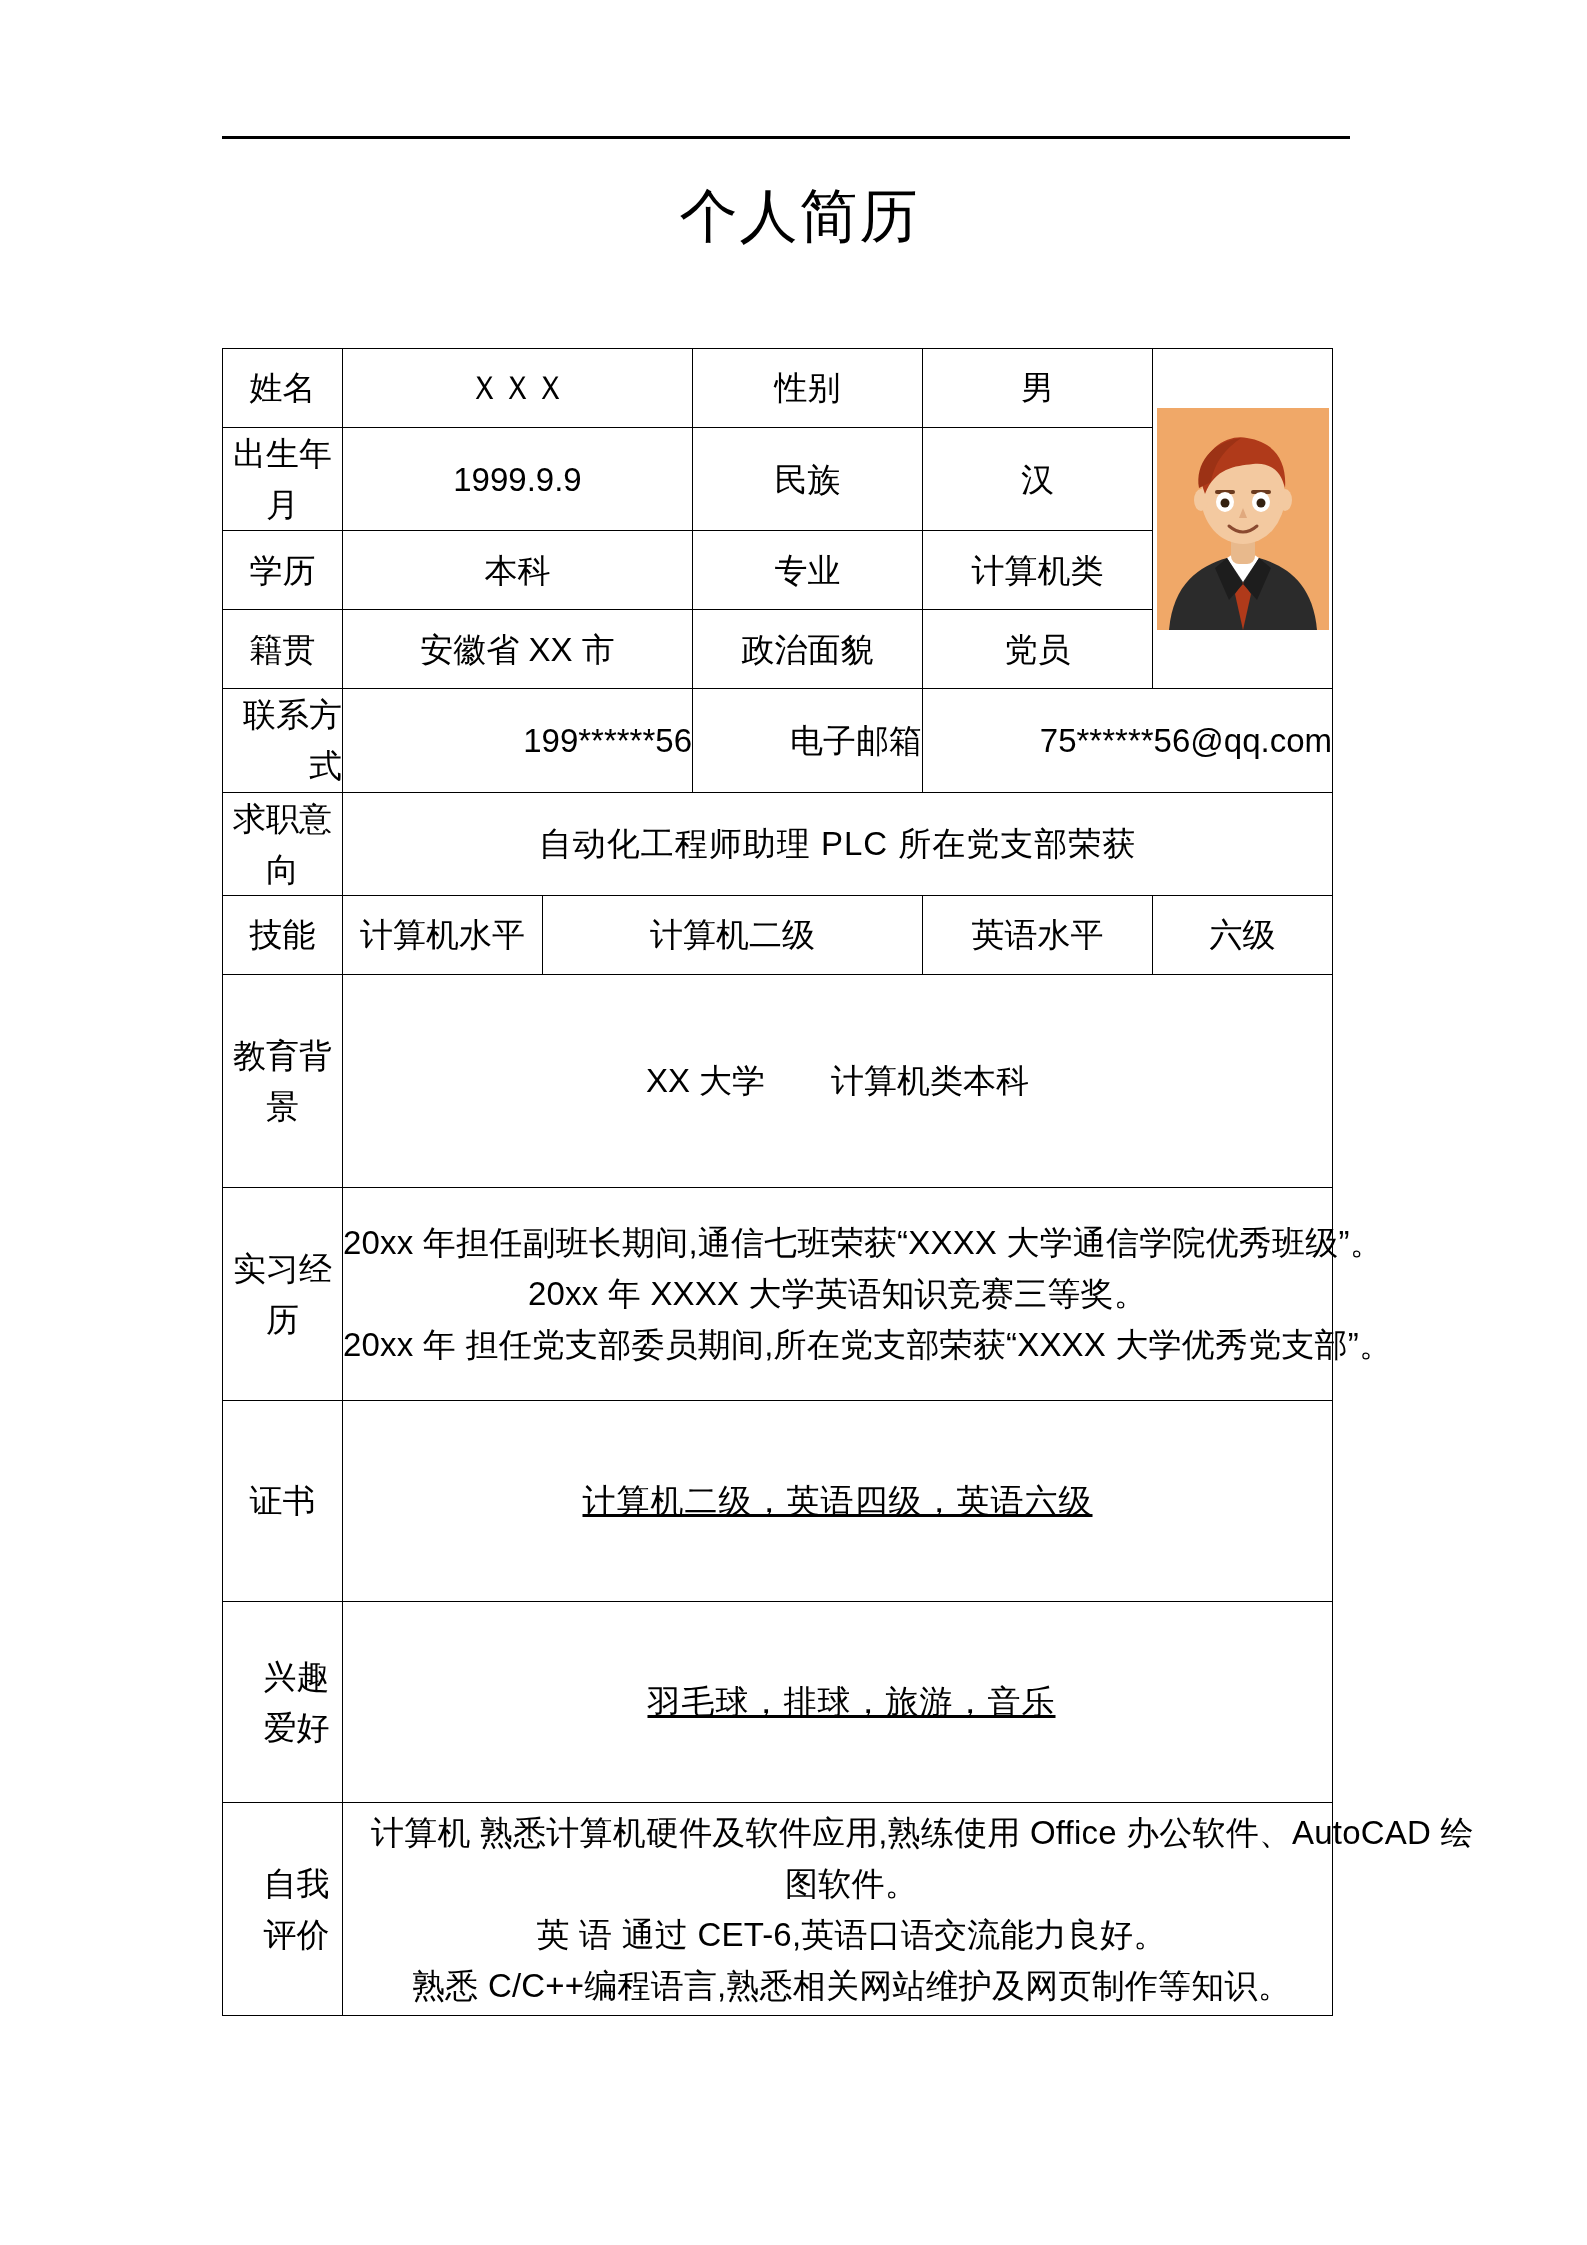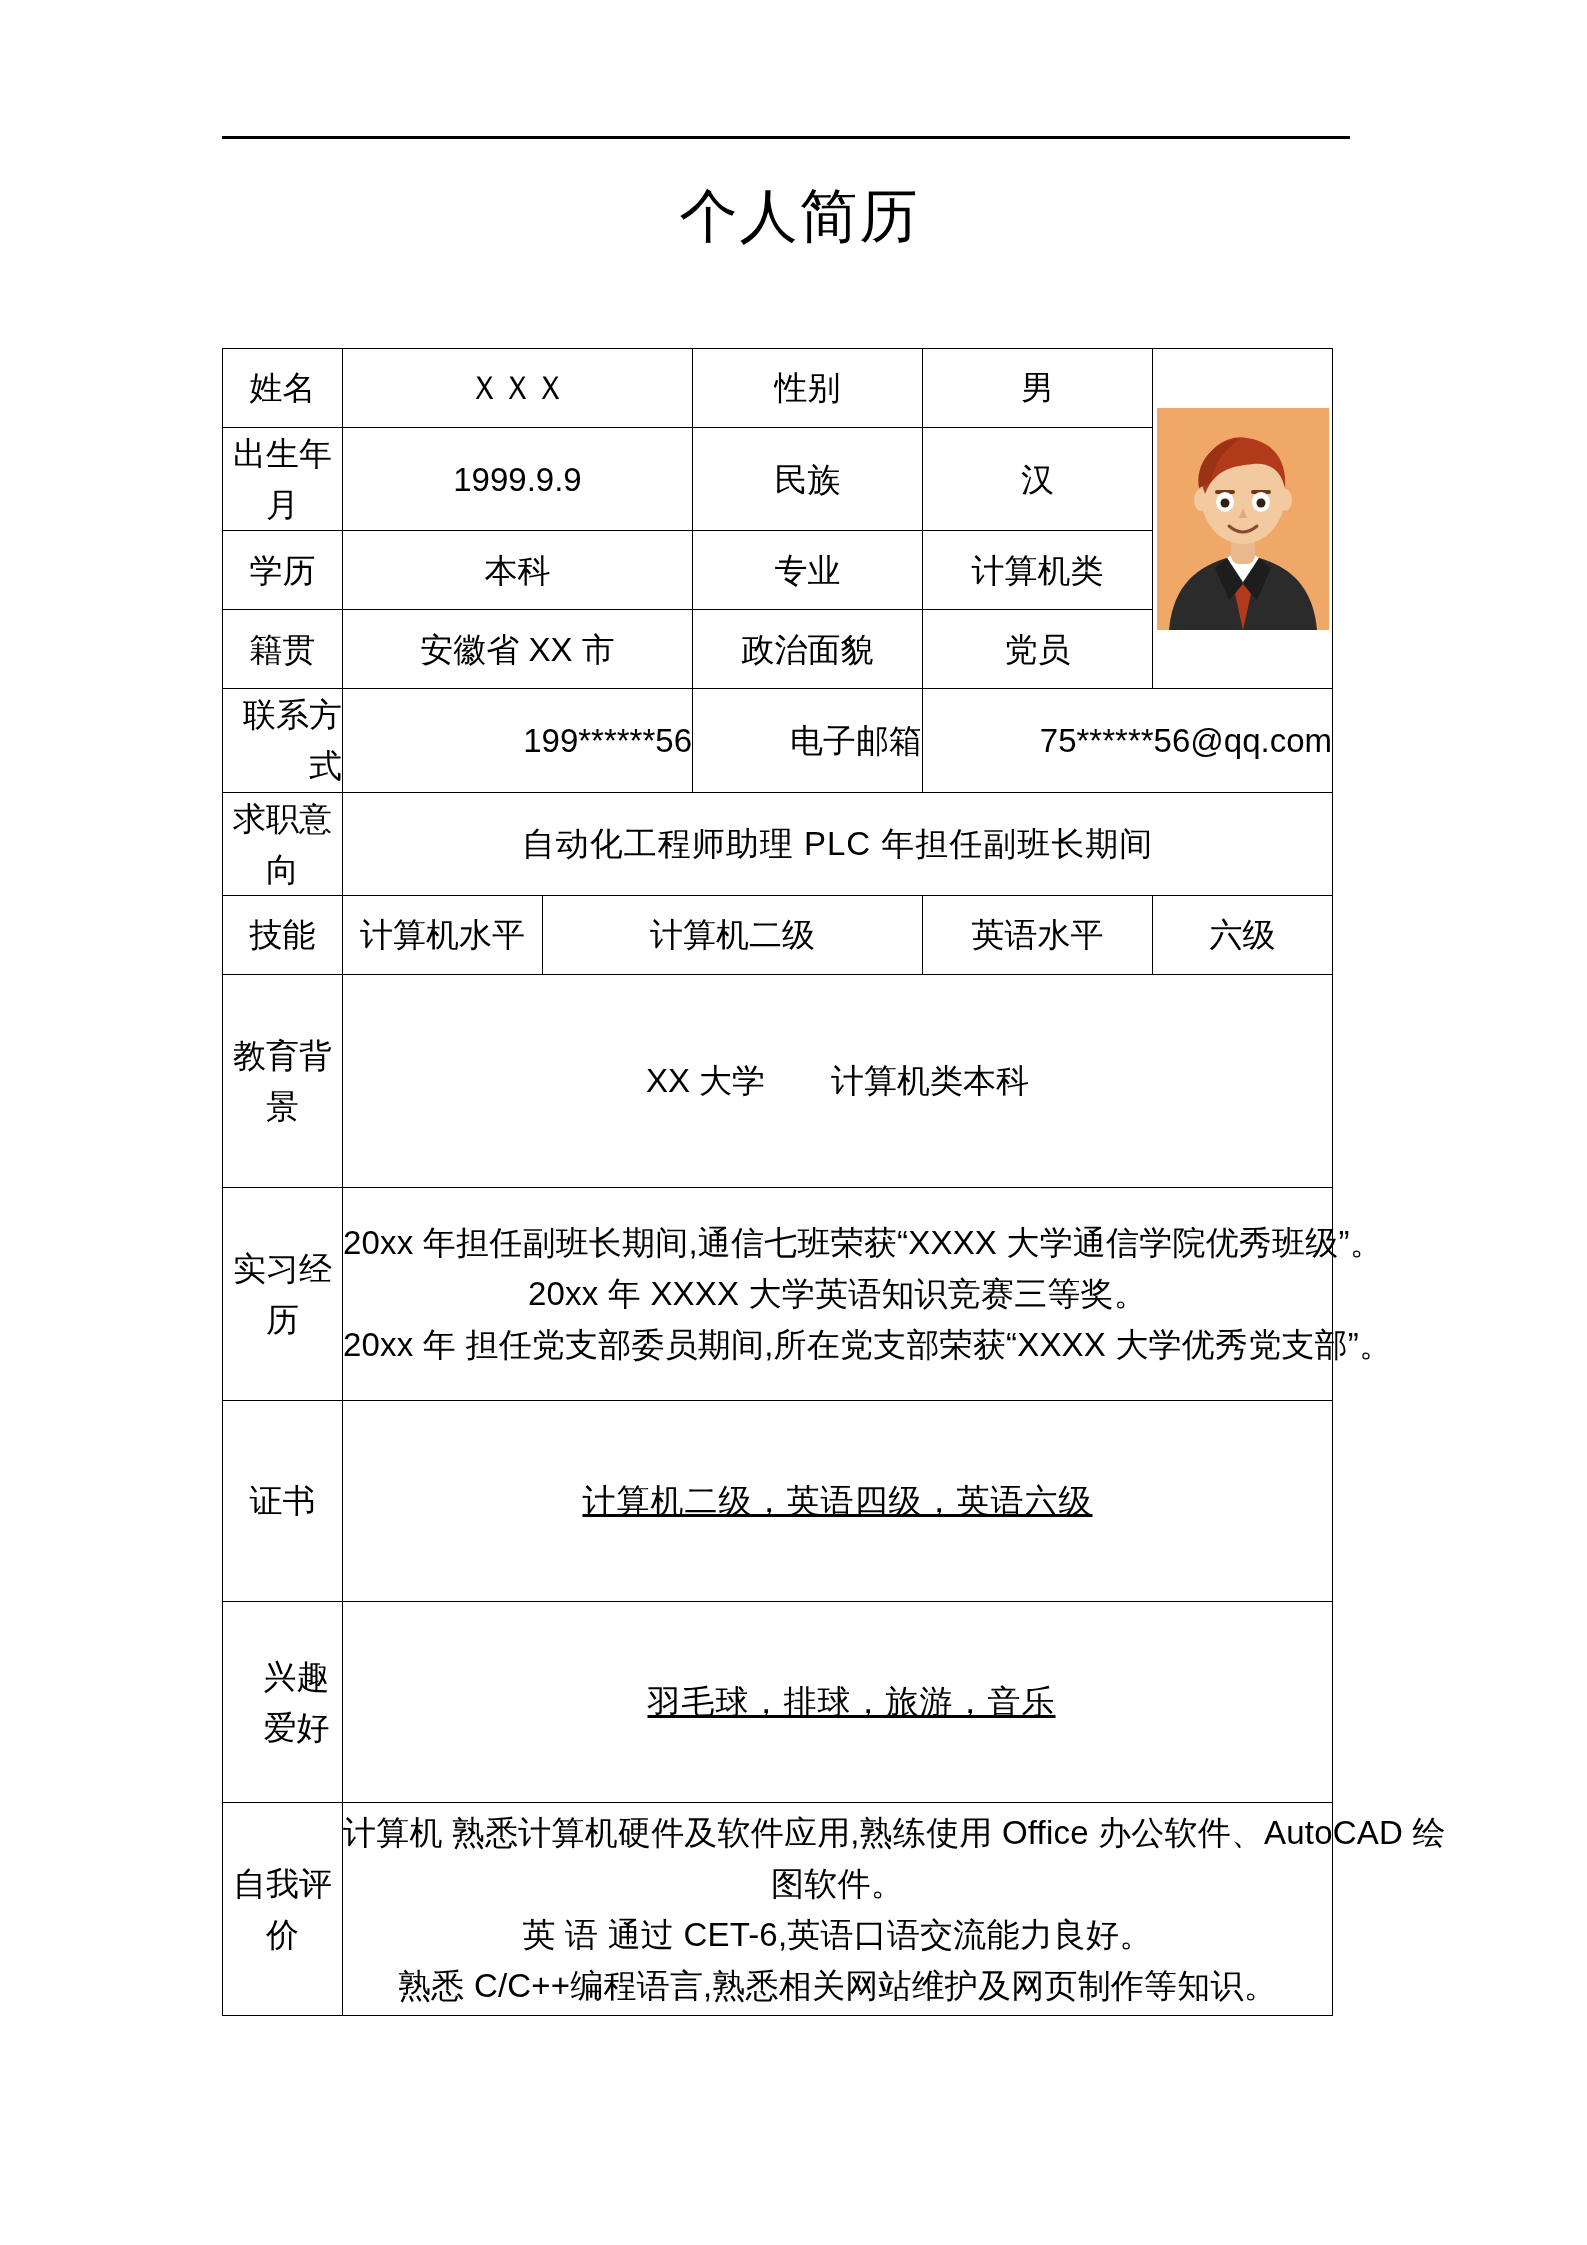--- a/index.html
+++ b/index.html
@@ -73,21 +73,21 @@
 
   
   .r-basic td { height: 78px; }
   .r-contact td { height: 80px; text-align: right; }
   .r-objective td { height: 80px; }
   .r-skills td { height: 78px; }
   .r-edu td { height: 212px; }
   .r-intern td { height: 212px; }
   .r-cert td { height: 200px; }
   .r-hobby td { height: 200px; padding-left: 28px; }
-  .r-self td { height: 212px; }
+  .r-self td { height: 212px; padding-left: 28px; }
 
   .objective-val {
     font-size: 31px;
     letter-spacing: 1px;
   }
 
   .photo-cell {
     padding: 0;
     vertical-align: middle;
   }
@@ -211,21 +211,21 @@
 
     <tr class="r-contact">
       <td class="lbl">联系方式</td>
       <td colspan="2">199******56</td>
       <td>电子邮箱</td>
       <td colspan="2">75******56@qq.com</td>
     </tr>
 
     <tr class="r-objective">
       <td class="lbl">求职意向</td>
-      <td colspan="5" class="objective-val">自动化工程师助理 PLC 年担任副班长期间</td>
+      <td colspan="5" class="objective-val">自动化工程师助理 PLC 所在党支部荣获</td>
     </tr>
 
     <tr class="r-skills">
       <td class="lbl">技能</td>
       <td>计算机水平</td>
       <td colspan="2">计算机二级</td>
       <td>英语水平</td>
       <td>六级</td>
     </tr>
 

